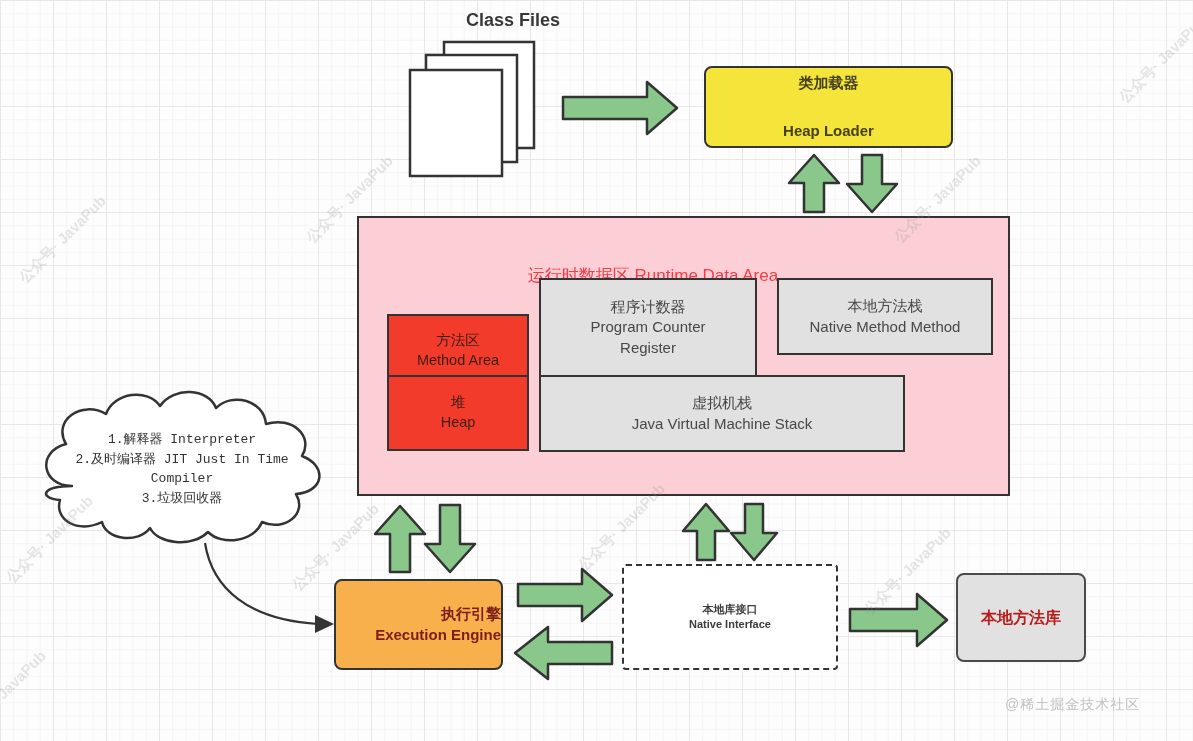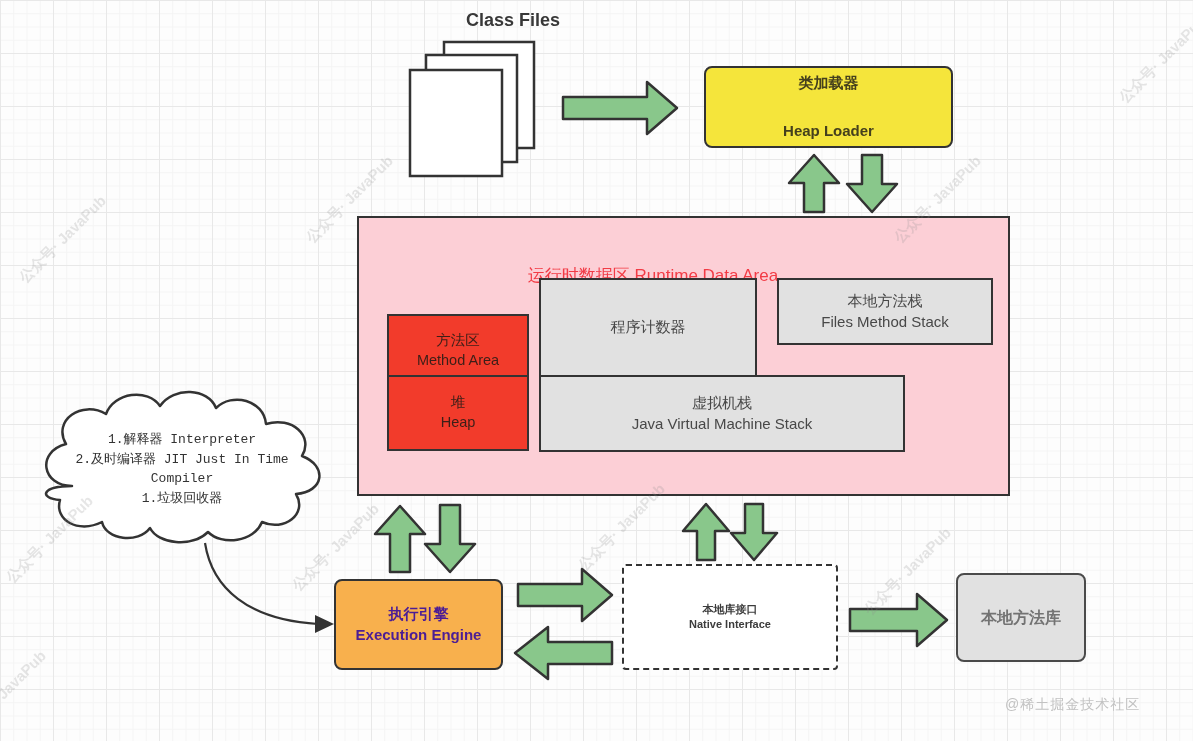--- a/index.html
+++ b/index.html
@@ -23,29 +23,29 @@
   .box-yellow{left:704px;top:66px;width:249px;height:82px;background:#F5E53B;
        border:2.5px solid #333;border-radius:8px;font-weight:bold;font-size:15px;color:#45401d;gap:28px;}
   .box-pink{left:357px;top:216px;width:653px;height:280px;background:#FCCFD6;
        border:2.5px solid #333;}
   .pink-title{left:357px;top:236px;width:592px;text-align:center;
        font-size:17px;color:#F23B45;margin-top:28px;}
   .box-red{background:#F23B2B;border:2px solid #333;font-size:14.5px;color:#3c1f18;}
   .box-gray{background:#E1E1E1;border:2px solid #333;font-size:15px;color:#484848;}
   .m-area{left:387px;top:278px;width:142px;height:74px;margin-top:36px;}
   .p-counter{left:539px;top:278px;width:218px;height:99px;}
-  .n-stack{left:777px;top:278px;width:216px;height:67px;}
+  .n-stack{left:777px;top:278px;width:216px;height:77px;}
   .heap{left:387px;top:375px;width:142px;height:76px;}
   .jvm-stack{left:539px;top:375px;width:366px;height:77px;}
   .box-orange{left:334px;top:579px;width:169px;height:91px;background:#F8B04D;
-       border:2.5px solid #333;border-radius:8px;font-weight:bold;font-size:15px;color:#4c1d95;}
+       border:2.5px solid #333;border-radius:8px;font-weight:bold;font-size:15px;color:#7f1d1d;align-items:flex-end;}
   .box-dashed{left:622px;top:564px;width:216px;height:106px;background:#fff;
        border:2.5px dashed #333;border-radius:4px;font-weight:bold;font-size:11px;color:#3c3c3c;}
   .box-lib{left:956px;top:573px;width:130px;height:89px;background:#E1E1E1;
-       border:2px solid #4a4a4a;border-radius:8px;font-weight:600;font-size:16px;color:#737373;}
+       border:2px solid #4a4a4a;border-radius:8px;font-weight:600;font-size:16px;color:#b91c1c;}
   .cloud-text{left:48px;top:430px;width:268px;text-align:center;
        font-size:13px;color:#333;line-height:1.5;font-family:Liberation Mono, monospace;}
   .watermark{position:absolute;white-space:nowrap;transform:rotate(-45deg);
        font-size:15px;font-weight:bold;color:rgba(140,140,140,0.22);pointer-events:none;}
   .attribution{left:1005px;top:696px;width:175px;text-align:left;
        font-size:14px;color:#c2c2c2;letter-spacing:1px;}
   svg .arrow{fill:#89C78B;stroke:#333;stroke-width:2.5;stroke-linejoin:round;}
   svg .doc{fill:#fff;stroke:#333;stroke-width:2.5;}
   svg .cloud{fill:#fff;stroke:#333;stroke-width:2.5;stroke-linejoin:round;}
   svg .tail{fill:none;stroke:#333;stroke-width:2.2;}
@@ -105,25 +105,26 @@
   <div class="abs box-pink"></div>
   <div class="abs pink-title">运行时数据区 Runtime Data Area</div>
 
   <div class="abs box box-red m-area">
     <div>方法区</div>
     <div>Method Area</div>
   </div>
 
   <div class="abs box box-gray p-counter">
     <div>程序计数器</div>
+    <div style="width:160px">Program Counter Register</div>
   </div>
 
   <div class="abs box box-gray n-stack">
     <div>本地方法栈</div>
-    <div>Files Method Stack</div>
+    <div>Native Method Method</div>
   </div>
 
   <div class="abs box box-red heap">
     <div>堆</div>
     <div>Heap</div>
   </div>
 
   <div class="abs box box-gray jvm-stack">
     <div>虚拟机栈</div>
     <div>Java Virtual Machine Stack</div>
@@ -139,21 +140,21 @@
     <div>Native Interface</div>
   </div>
 
   <div class="abs box box-lib">
     <div>本地方法库</div>
   </div>
 
   <div class="abs cloud-text">
     <div>1.解释器 Interpreter</div>
     <div>2.及时编译器 JIT Just In Time Compiler</div>
-    <div>1.垃圾回收器</div>
+    <div>3.垃圾回收器</div>
   </div>
 
   <div id="wm-layer">
       <span class="watermark" style="left: 5px; top: 230px;">公众号· JavaPub</span>
       <span class="watermark" style="left: 292px; top: 190px;">公众号· JavaPub</span>
       <span class="watermark" style="left: 880px; top: 190px;">公众号· JavaPub</span>
       <span class="watermark" style="left: 1105px; top: 50px;">公众号· JavaPub</span>
       <span class="watermark" style="left: -8px; top: 530px;">公众号· JavaPub</span>
       <span class="watermark" style="left: 278px; top: 538px;">公众号· JavaPub</span>
       <span class="watermark" style="left: 564px; top: 518px;">公众号· JavaPub</span>

